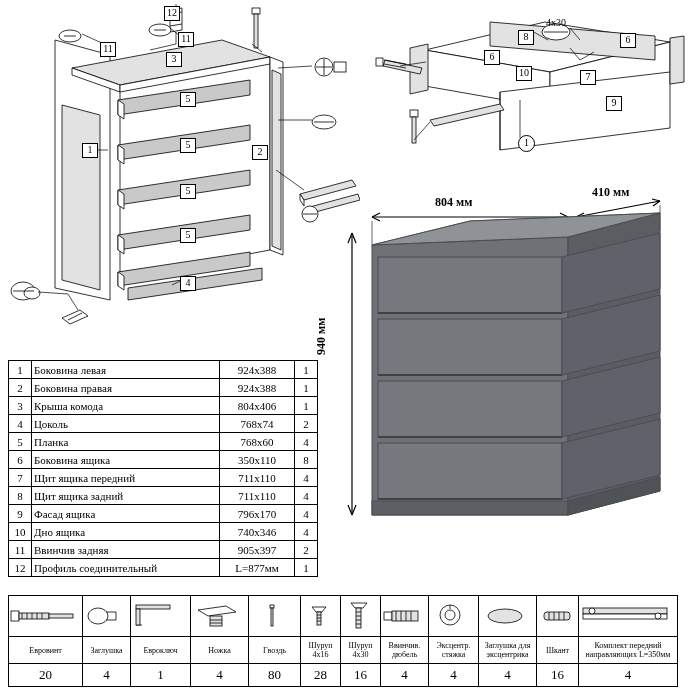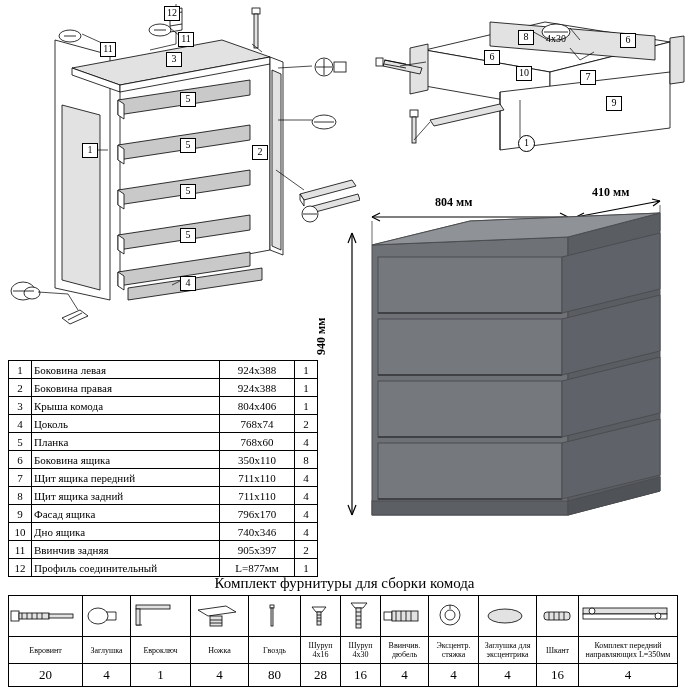--- a/index.html
+++ b/index.html
@@ -233,21 +233,21 @@
         <path d="M160 30 L178 40"></path>
         <path d="M200 28 L210 40"></path>
         <path d="M150 100 L150 138"></path>
         <path d="M210 60 L200 48 M210 60 L224 52"></path>
       </g>
       <ellipse class="white" cx="186" cy="32" rx="14" ry="8"></ellipse>
       <path class="thin" d="M174 32 L198 32"></path>
     </svg>
 
     <div class="boxnum" style="left:148px;top:30px;">8</div>
-    <div class="lbl abs" style="left:176px;top:18px;font-size:10px;margin-top:16px;">4x30</div>
+    <div class="lbl abs" style="left:176px;top:18px;font-size:10px;">4x30</div>
     <div class="boxnum" style="left:250px;top:33px;">6</div>
     <div class="boxnum" style="left:114px;top:50px;">6</div>
     <div class="boxnum" style="left:146px;top:66px;">10</div>
     <div class="boxnum" style="left:210px;top:70px;">7</div>
     <div class="callout" style="left:148px;top:135px;">1</div>
     <div class="boxnum" style="left:236px;top:96px;">9</div>
   </div>
 
   <div class="abs" id="dims">
     <svg width="359" height="370" viewBox="0 0 359 370">
@@ -370,21 +370,20 @@
         </tr>
       <tr>
           <td class="n">12</td>
           <td class="nm">Профиль соединительный</td>
           <td class="sz">L=877мм</td>
           <td class="q">1</td>
         </tr>
     </tbody>
   </table>
 
-  <div id="hwtitle">Комплект фурнитуры для сборки комода</div>
 
   <table id="hw">
     <colgroup>
       <col style="width:74px">
         <col style="width:48px">
         <col style="width:60px">
         <col style="width:58px">
       <col style="width:52px">
         <col style="width:40px">
         <col style="width:40px">

